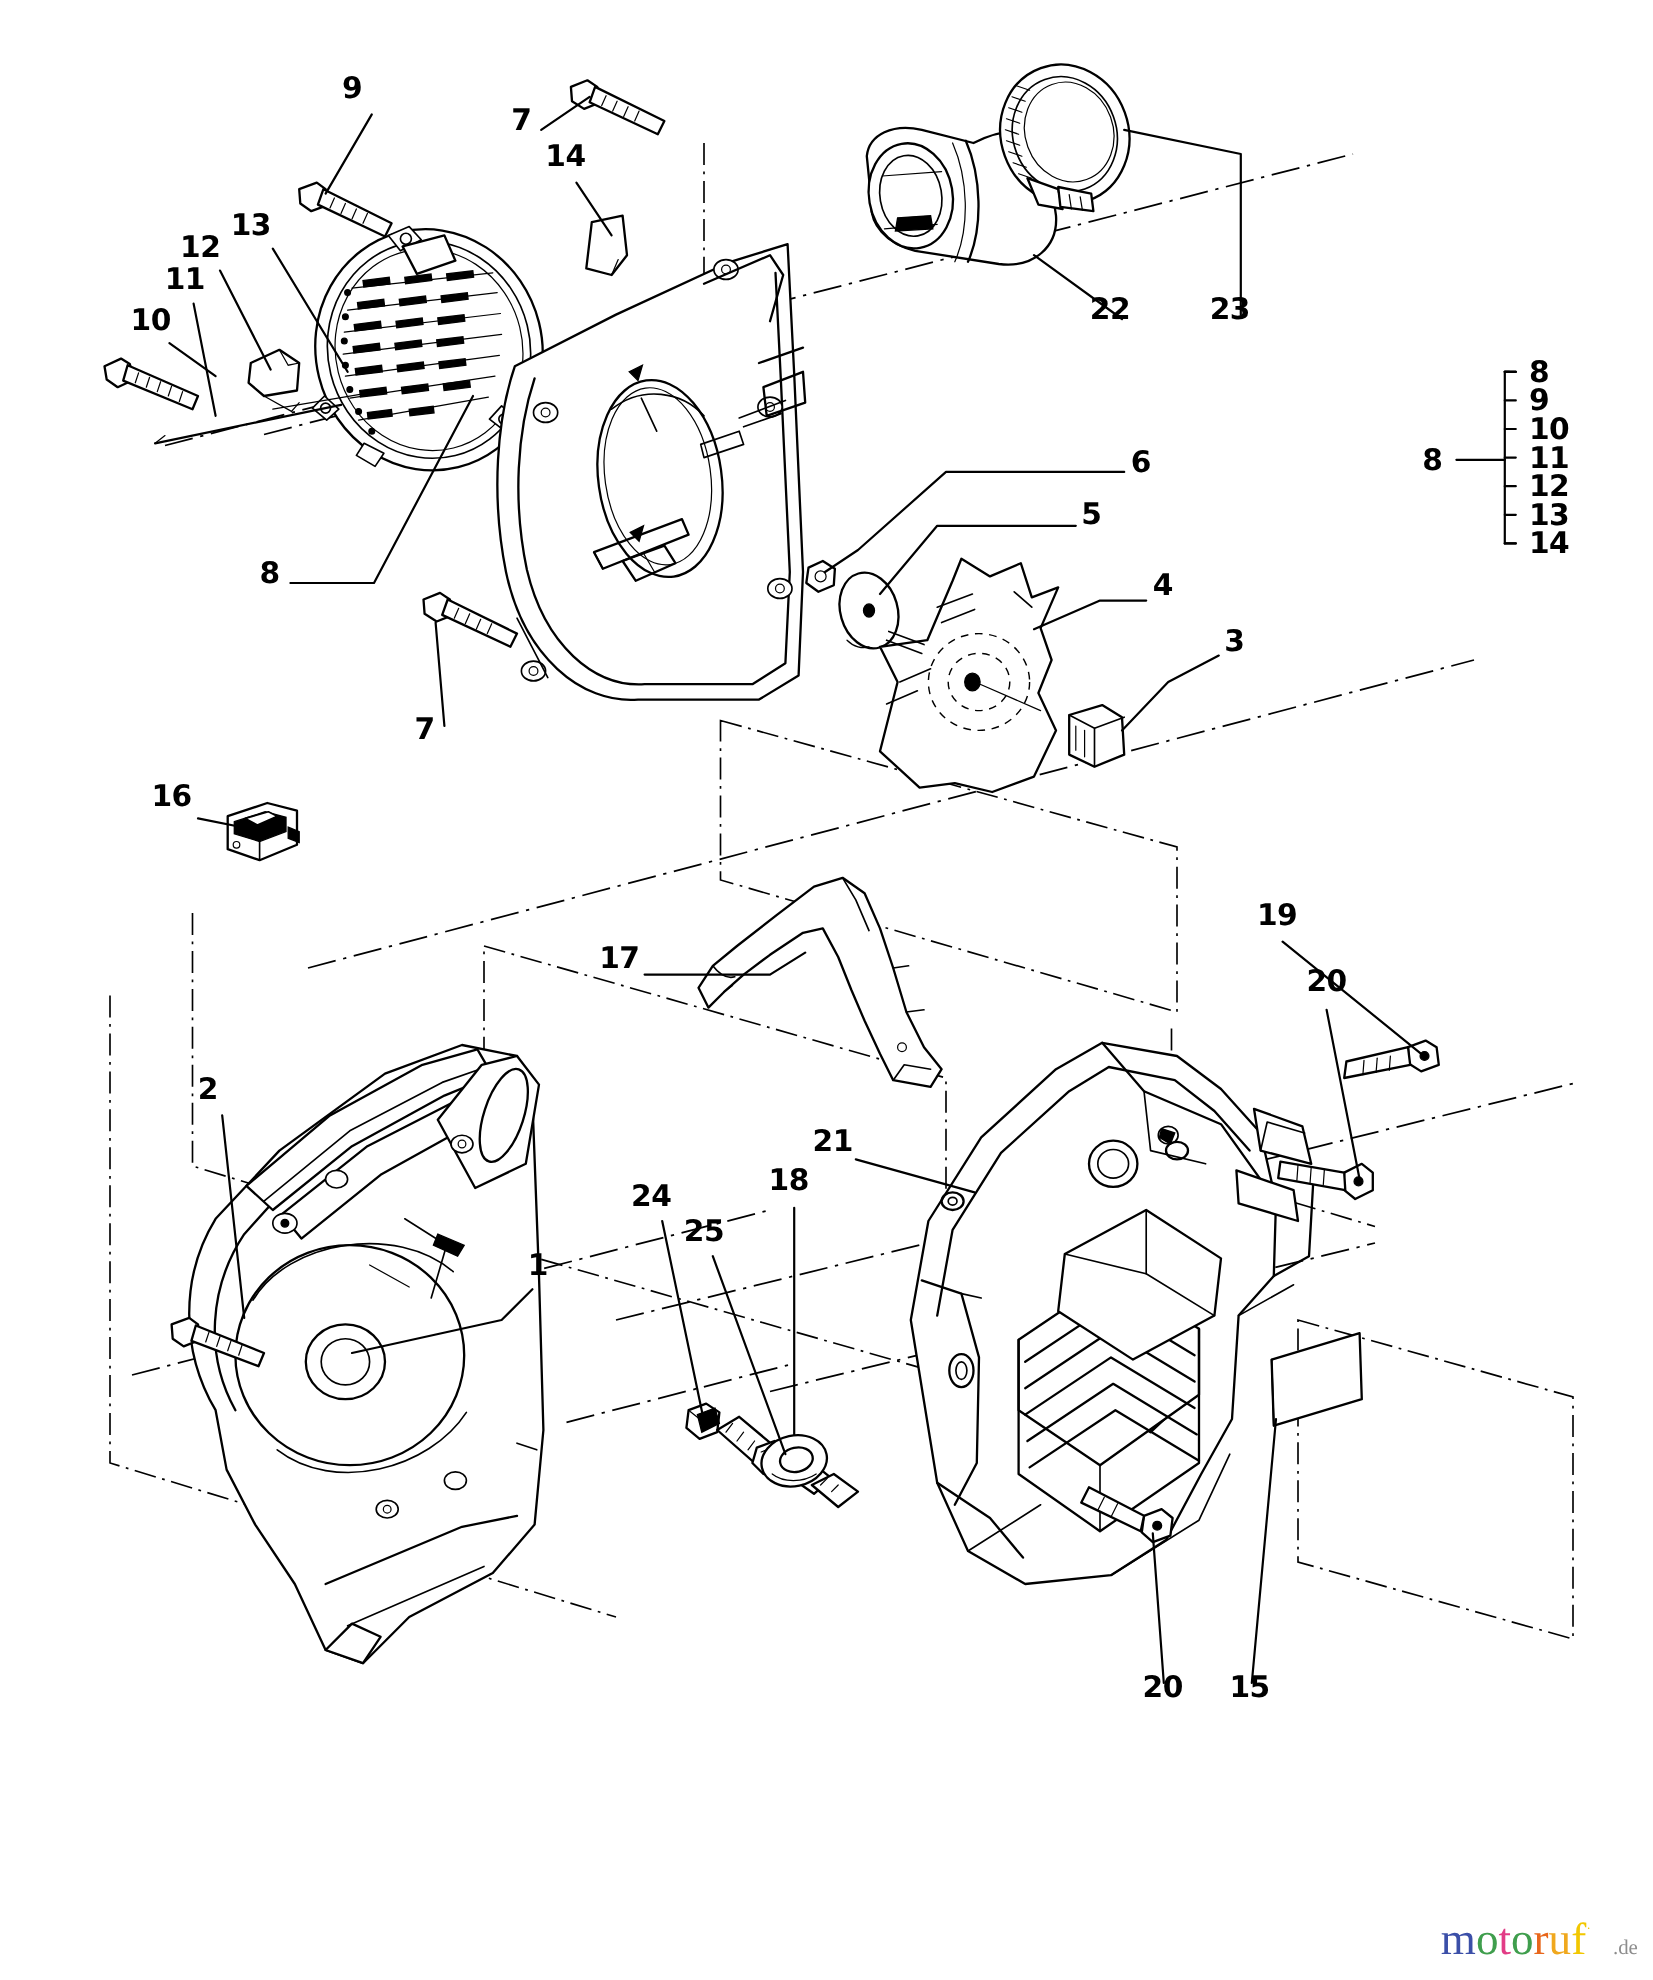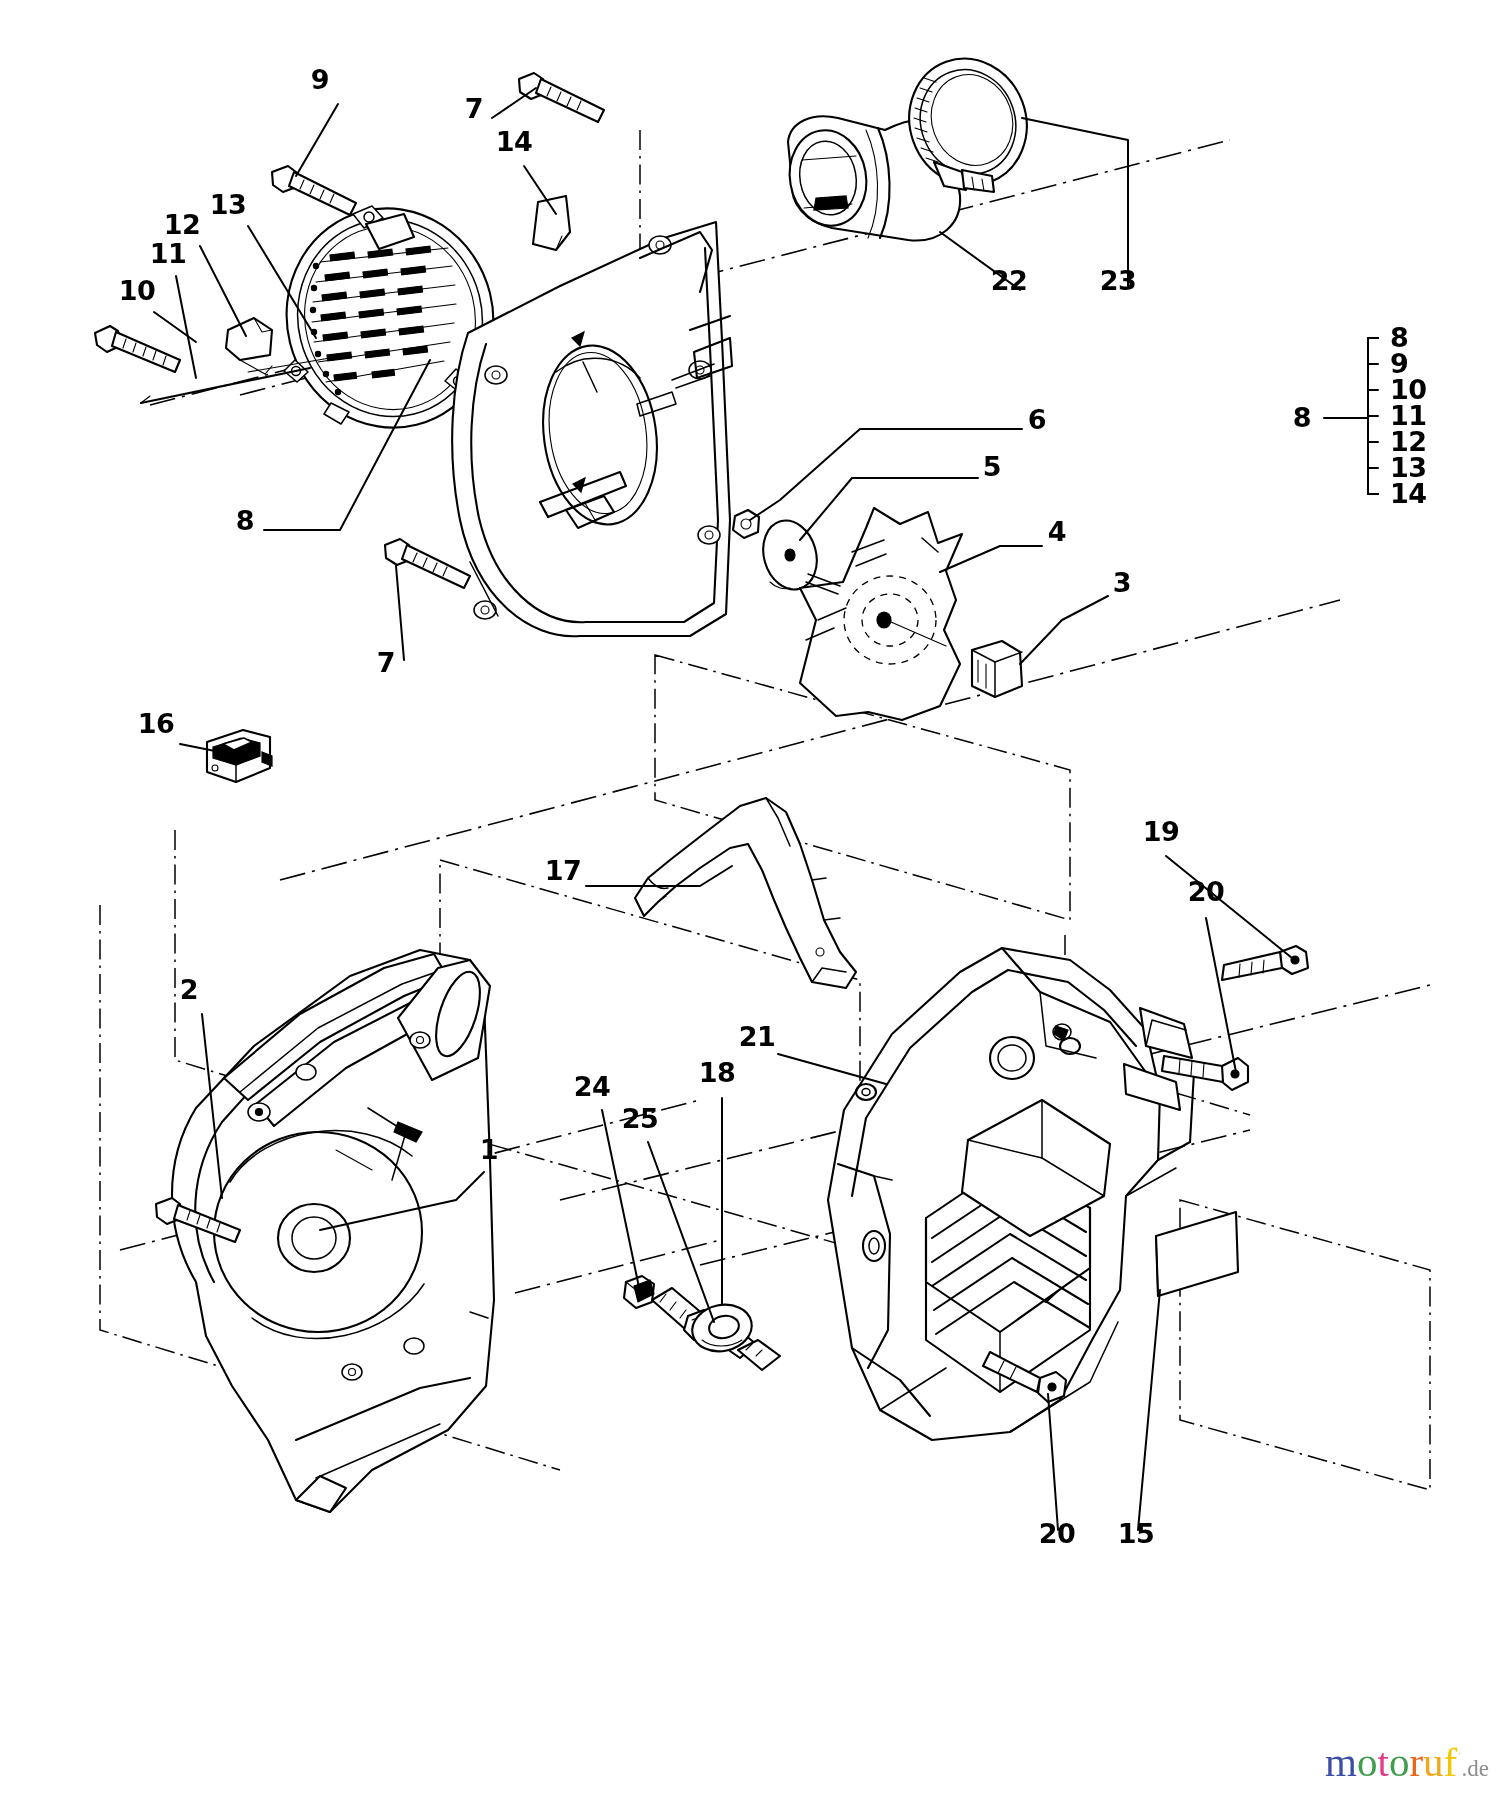--- a/index.html
+++ b/index.html
@@ -15,21 +15,21 @@
   .dashdot2{fill:none;stroke:#000;stroke-width:1.5;stroke-dasharray:20 6 2.5 6;stroke-linecap:butt;}
   .solidfill{fill:#000;stroke:#000;stroke-width:1.2;}
   .whitefill{fill:#fff;stroke:#000;stroke-width:2.1;stroke-linejoin:round;}
   .whitefill-thin{fill:#fff;stroke:#000;stroke-width:1.5;stroke-linejoin:round;}
   .hid{fill:none;stroke:#000;stroke-width:1.3;stroke-dasharray:7 6;}
   .num{font-family:"DejaVu Sans",sans-serif;font-weight:bold;font-size:27px;fill:#000;
        letter-spacing:-0.5px;}
   .wm{position:absolute;right:14px;bottom:14px;font-family:"Liberation Serif",serif;
       font-size:41px;letter-spacing:0px;white-space:nowrap;}
   .wm span{display:inline-block;}
-  .wm .de{font-size:23px;color:#8d8d8d;}
+  .wm .de{font-size:19px;color:#8d8d8d;margin-left:20px;}
   .wm .dot{font-size:13px;vertical-align:super;}
 </style>
 </head>
 <body>
 
 <div id="sheet">
 
 <svg id="diagram" viewBox="0 0 1503 1800">
 
   <g>

